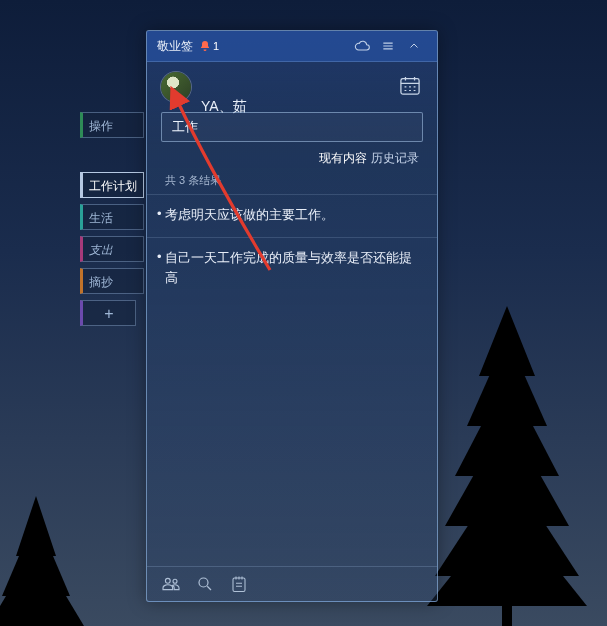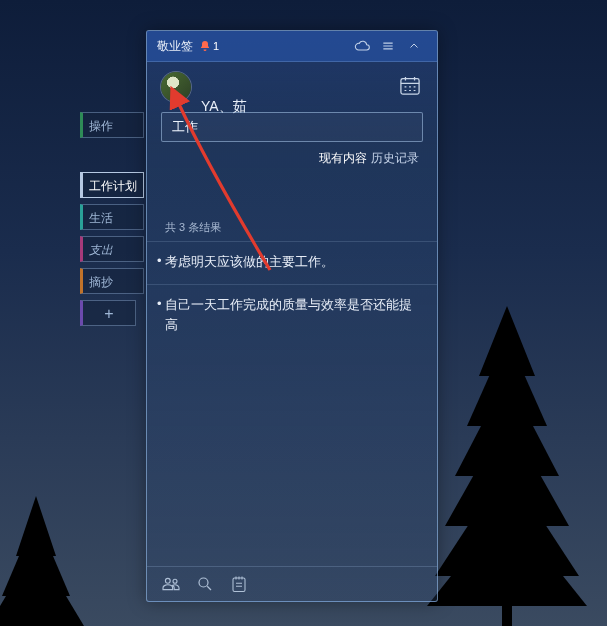--- a/index.html
+++ b/index.html
@@ -64,21 +64,21 @@
   .searchwrap{padding:0 14px;}
   .searchbox{height:28px;border:1px solid rgba(170,200,235,.55);border-radius:2px;display:flex;align-items:center;padding:0 8px;
     background:rgba(255,255,255,.03);}
   .searchbox input{flex:1;background:transparent;border:0;outline:0;color:#eaf1fb;font-size:13px;}
   .searchbox input::placeholder{color:#a8b9d2;}
 
   .subtabs{display:flex;justify-content:flex-end;gap:4px;padding:8px 18px 2px;font-size:12px;color:#c7d5ea;}
   .subtab{cursor:pointer;}
   .subtab.active{color:#fff;}
 
-  .count{font-size:11px;color:#a8b9d2;padding:4px 18px 6px;margin-top:47px;}
+  .count{font-size:11px;color:#a8b9d2;padding:4px 18px 6px;}
 
   .list{flex:1;overflow:auto;}
   .item{padding:10px 18px 12px;font-size:13px;line-height:1.55;border-top:1px solid rgba(170,200,235,.18);position:relative;}
   .item::before{content:"•";position:absolute;left:10px;top:9px;color:#e8eef8;font-size:13px;}
   .item-txt{padding-left:0;}
 
   .footer{height:34px;border-top:1px solid rgba(170,200,235,.22);display:flex;align-items:center;gap:14px;padding:0 14px;}
   .f-ico{width:20px;height:20px;opacity:.8;cursor:pointer;display:flex;align-items:center;justify-content:center;}
 
   

